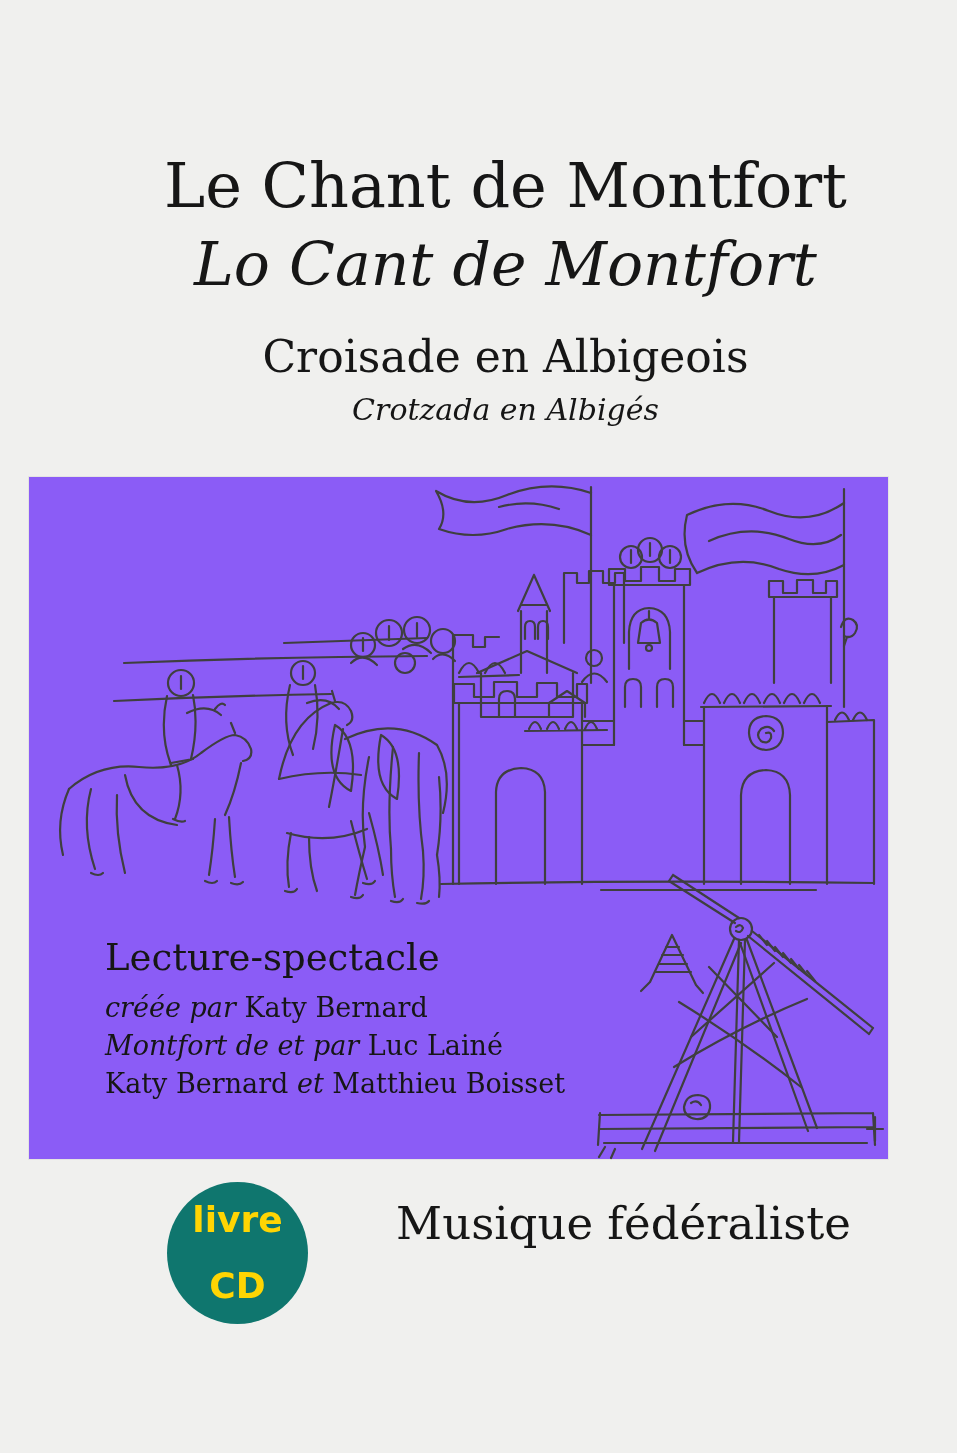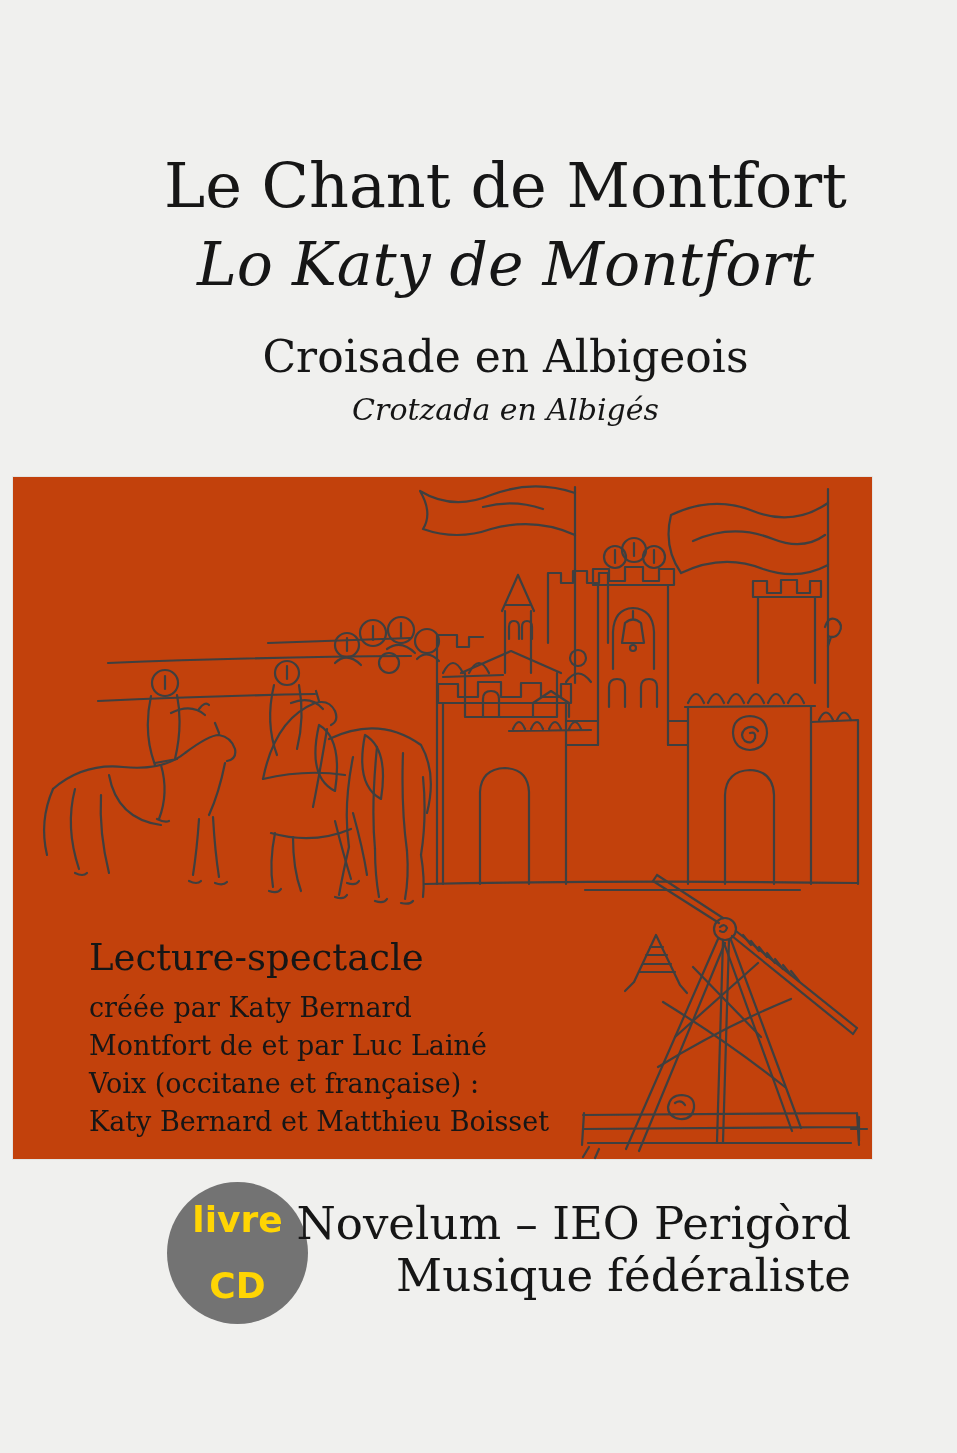--- a/index.html
+++ b/index.html
@@ -17,61 +17,61 @@
     text-align:center;
   }
   .title-fr{font-size:62px;line-height:79px;white-space:nowrap;}
   .title-oc{font-size:60px;line-height:79px;font-style:italic;white-space:nowrap;}
   .subtitle-block{margin-top:26px;}
   .subtitle-fr{font-size:44px;line-height:53px;white-space:nowrap;}
   .subtitle-oc{font-size:30px;line-height:53px;font-style:italic;white-space:nowrap;}
 
   
   .panel{
-    position:absolute;left:12px;top:476px;
+    position:absolute;left:28px;top:476px;
     width:861px;height:684px;
-    background:#c2410c;
+    background:#8b5cf6;
     border:1px solid #e4e4e2;
     box-sizing:border-box;
   }
   .panel svg{position:absolute;left:0;top:0;}
 
   
   .credits{
     position:absolute;left:76px;top:458px;
   }
   .credits-heading{font-size:37px;line-height:46px;margin:0 0 8px 0;font-weight:normal;}
   .credit-line{font-size:27px;line-height:38px;white-space:nowrap;}
-  .it{}
+  .it{font-style:italic;}
 
   
   .badge{
     position:absolute;left:167px;top:1182px;
     width:141px;height:142px;border-radius:50%;
-    background:#737373;
+    background:#0f766e;
     display:flex;flex-direction:column;align-items:center;justify-content:center;
     gap:30px;
     font-family:"DejaVu Sans","Liberation Sans",sans-serif;
     font-weight:bold;color:#ffd503;
   }
   .badge-line{font-size:36px;line-height:36px;}
 
   
   .publisher{
     position:absolute;top:1198px;right:106px;
     text-align:right;
   }
   .publisher-line{font-size:45px;line-height:52px;white-space:nowrap;}
 </style>
 </head>
 <body>
 
 <div class="title-block">
   <div class="title-fr">Le Chant de Montfort</div>
-  <div class="title-oc">Lo Katy de Montfort</div>
+  <div class="title-oc">Lo Cant de Montfort</div>
   <div class="subtitle-block">
     <div class="subtitle-fr">Croisade en Albigeois</div>
     <div class="subtitle-oc">Crotzada en Albigés</div>
   </div>
 </div>
 
 <div class="panel">
   <svg width="861" height="684" viewBox="0 0 861 684" fill="none" stroke="#3f3f3f" stroke-width="2.2" stroke-linecap="round" stroke-linejoin="round">
 
     <g>
@@ -203,26 +203,24 @@
       <path d="M655,630 q2,-12 14,-12 q13,1 12,13 q-2,12 -14,11 q-12,-2 -12,-12 M662,626 q6,-4 10,2"></path>
 
       <path d="M621,505 L643,458 L667,508 M637,470 L650,470 M633,478 L654,478 M630,487 L658,487 M627,495 L662,495 M621,505 L612,514 M667,508 L674,516"></path>
     </g>
   </svg>
 
   <div class="credits">
     <div class="credits-heading">Lecture-spectacle</div>
     <div class="credit-line"><span class="it">créée par </span><span>Katy Bernard</span></div>
     <div class="credit-line"><span class="it">Montfort de et par </span><span>Luc Lainé</span></div>
-    <div class="credit-line it">Voix (occitane et française) :</div>
     <div class="credit-line"><span>Katy Bernard</span><span class="it"> et </span><span>Matthieu Boisset</span></div>
   </div>
 </div>
 
 <div class="badge">
   <div class="badge-line">livre</div>
   <div class="badge-line">CD</div>
 </div>
 
 <div class="publisher">
-  <div class="publisher-line">Novelum – IEO Perigòrd</div>
   <div class="publisher-line">Musique fédéraliste</div>
 </div>
 
 </body></html>

